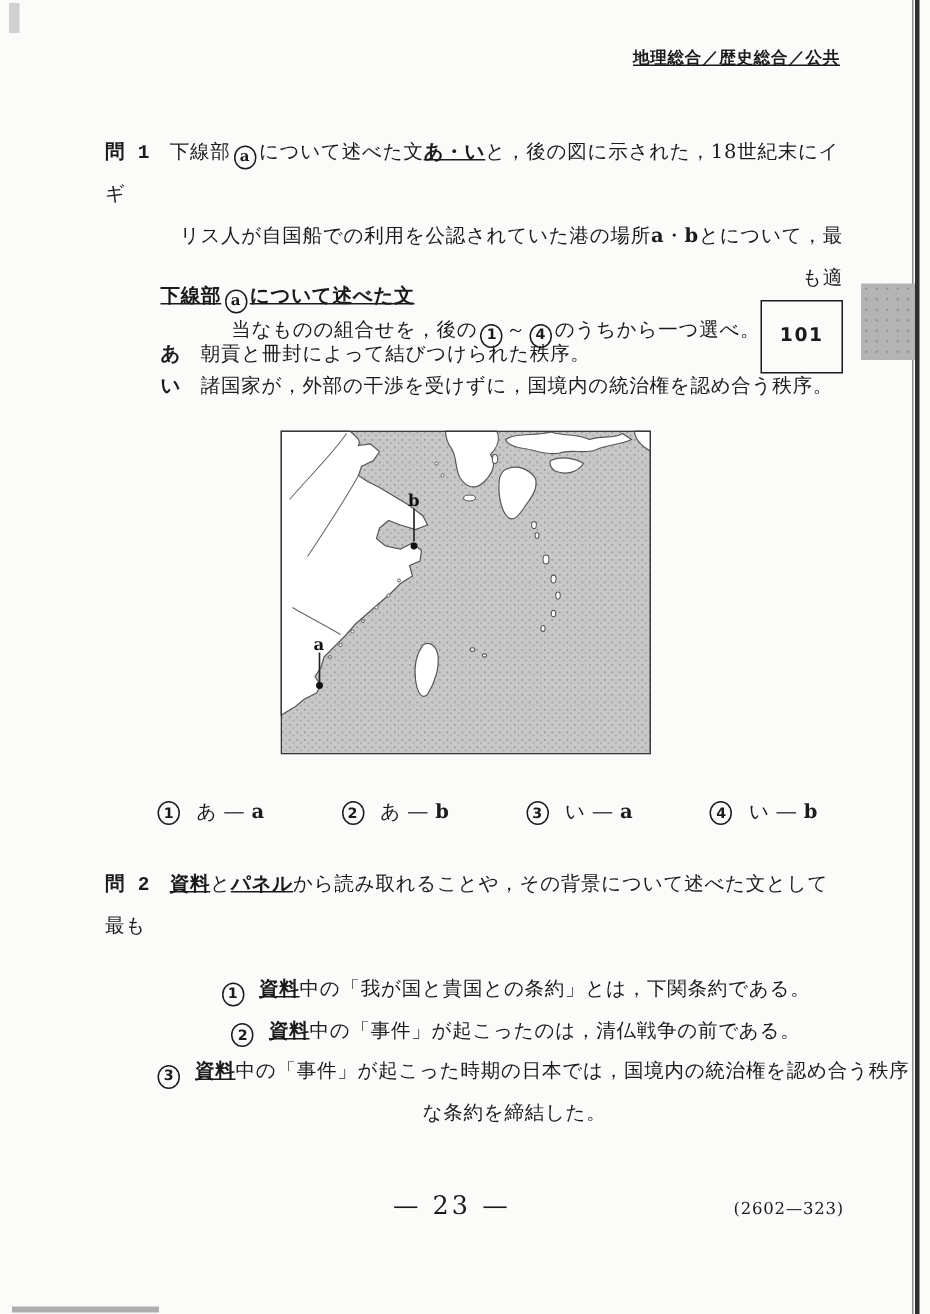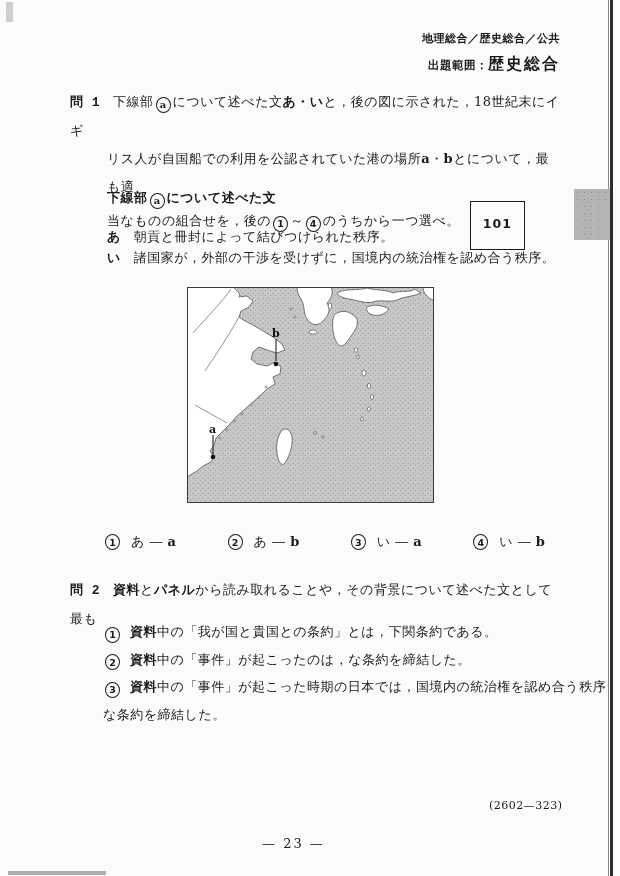--- a/index.html
+++ b/index.html
@@ -2,21 +2,21 @@
 <html><head>
 <meta charset="utf-8">
 <style>
   html,body{margin:0;padding:0;background:#e8e8e8;}
   .page{
     position:relative;width:620px;height:876px;margin:0 auto;
     background:#fbfbfa;overflow:hidden;
     font-family:"DejaVu Serif","Liberation Serif",serif;
     color:#1b1b1b;font-size:13px;letter-spacing:0.5px;line-height:28px;
   }
-  .gothic{font-family:"DejaVu Sans","Liberation Sans",sans-serif;font-weight:700;}
+  .gothic{font-family:"DejaVu Sans","Liberation Sans",sans-serif;font-weight:700;text-decoration:underline;}
   .b{font-weight:700;}
   
   .edge-line{position:absolute;top:0;right:7px;width:3px;height:876px;background:#2e2e2e;}
   .edge-line:after{content:"";position:absolute;left:-2px;top:0;width:1px;height:100%;background:#8a8a8a;}
   .side-tab{position:absolute;left:574px;top:189px;width:36px;height:51px;background:#b4b4b4;
     background-image:radial-gradient(#8f8f8f 14%,transparent 15%);background-size:7px 7px;}
   .noise-tl{position:absolute;left:6px;top:2px;width:7px;height:20px;background:#c6c6c6;opacity:.8;}
   .noise-bl{position:absolute;left:8px;bottom:1px;width:98px;height:4px;background:#adadad;}
   
   .hdr{position:absolute;top:31px;right:60px;text-align:right;line-height:1.5;}
@@ -24,55 +24,54 @@
   .hdr .l2{margin-top:4px;font-size:11.5px;}
   .hdr .subj{font-size:16px;letter-spacing:2px;}
   
   .cn{display:inline-flex;align-items:center;justify-content:center;
       width:13px;height:14px;border:1.4px solid #1b1b1b;border-radius:50%;
       font:700 9.5px "DejaVu Sans","Liberation Sans",sans-serif;letter-spacing:0;
       vertical-align:-2px;margin:0 2px;background:#fbfbfa;flex:none;}
   .cn.serif{font:700 10px "DejaVu Serif","Liberation Serif",serif;}
   
   .abox{display:inline-block;border:1.7px solid #1b1b1b;height:19px;line-height:19px;
-      padding:14px 12px;margin-left:10px;vertical-align:-3px;
+      padding:14px 12px;vertical-align:-3px;
       font:700 12.5px "DejaVu Sans","Liberation Sans",sans-serif;letter-spacing:1px;}
   
   .qblock{position:absolute;left:70px;width:492px;}
   .qno{font-family:Liberation Mono, monospace;font-weight:700;margin-right:13px;}
-  .hang{padding-left:37px;}
+  .hang{padding-left:37px;text-align:right;}
   
   .stline{position:absolute;left:107px;white-space:nowrap;}
   .stlabel{font-family:"DejaVu Sans","Liberation Sans",sans-serif;font-weight:700;margin-right:13px;}
   
   .mapwrap{position:absolute;left:187px;top:287px;width:247px;height:216px;}
   
   .optrow{position:absolute;left:103px;top:528px;display:flex;gap:49px;white-space:nowrap;}
   .optrow .it{display:flex;align-items:center;gap:9px;}
   
-  .q2opts{position:absolute;left:103px;top:618px;width:480px;}
+  .q2opts{position:absolute;left:103px;top:646px;width:480px;text-align:center;}
   .q2opts .ln{height:27.5px;white-space:nowrap;}
   .q2opts .cn{margin-right:10px;}
   
-  .foot-page{position:absolute;top:830px;left:262px;font-size:13px;letter-spacing:2px;}
+  .foot-page{position:absolute;top:790px;left:262px;font-size:17px;letter-spacing:2px;}
   .foot-code{position:absolute;top:792px;left:489px;font-size:11px;letter-spacing:0.5px;}
 </style>
 </head>
 <body>
 
 <div class="page">
 
   <div class="edge-line"></div>
   <div class="side-tab"></div>
   <div class="noise-tl"></div>
   <div class="noise-bl"></div>
 
   <div class="hdr gothic">
     <div class="l1">地理総合／歴史総合／公共</div>
-    <div class="l2"><span>出題範囲：</span><span class="subj">歴史総合</span></div>
   </div>
 
   <div class="qblock" style="top:88px;">
     <div>
       <span class="qno">問 1</span><span>下線部</span><span class="cn serif">a</span><span>について述べた文</span><span class="gothic">あ・い</span><span>と，後の図に示された，18世紀末にイギ</span>
     </div>
     <div class="hang">
       <span>リス人が自国船での利用を公認されていた港の場所</span><span class="b">a</span><span>・</span><span class="b">b</span><span>とについて，最も適</span>
     </div>
     <div class="hang">
@@ -177,21 +176,21 @@
   </div>
 
   <div class="qblock" style="top:576px;">
     <div>
       <span class="qno">問 2</span><span class="gothic">資料</span><span>と</span><span class="gothic">パネル</span><span>から読み取れることや，その背景について述べた文として最も</span>
     </div>
   </div>
 
   <div class="q2opts">
     <div class="ln"><span class="cn">1</span><span class="gothic">資料</span><span>中の「我が国と貴国との条約」とは，下関条約である。</span></div>
-    <div class="ln"><span class="cn">2</span><span class="gothic">資料</span><span>中の「事件」が起こったのは，な条約を締結した。</span></div>
+    <div class="ln"><span class="cn">2</span><span class="gothic">資料</span><span>中の「事件」が起こったのは，清仏戦争の前である。</span></div>
     <div class="ln"><span class="cn">3</span><span class="gothic">資料</span><span>中の「事件」が起こった時期の日本では，国境内の統治権を認め合う秩序</span></div>
     <div class="ln"><span>な条約を締結した。</span></div>
   </div>
 
   <div class="foot-page">— 23 —</div>
   <div class="foot-code">(2602—323)</div>
 
 </div>
 
 </body></html>

